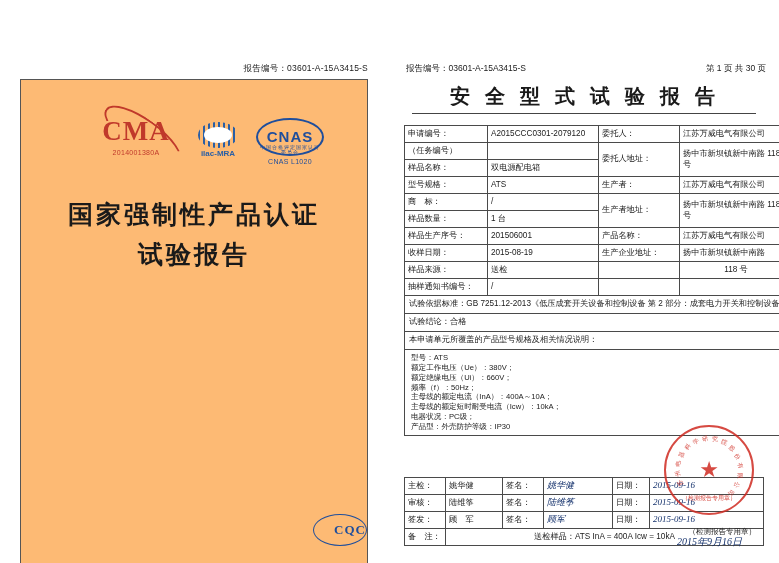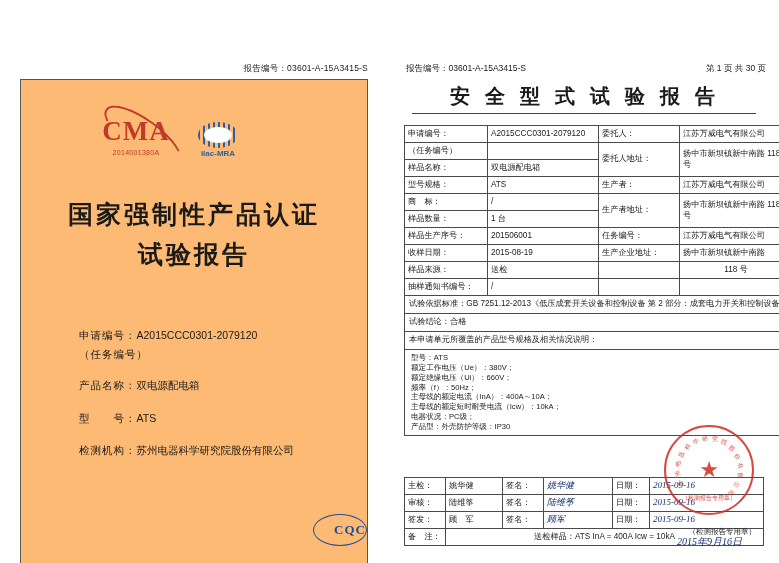--- a/index.html
+++ b/index.html
@@ -372,41 +372,33 @@
             <span>CMA</span>
           </div>
           <div class="cma-num">2014001380A</div>
         </div>
 
         <div class="logo-ilac">
           <div class="ilac-ring"></div>
           <div class="ilac-label">ilac-MRA</div>
         </div>
 
+        <div class="logo-cnas">
+          <div class="cnas-circle">
+            <span>CNAS</span>
+            <span class="cnas-sub">中国合格评定国家认可委员会</span>
+          </div>
+          <div class="cnas-code">CNAS L1020</div>
+        </div>
       </div>
 
       <div class="left-title1">国家强制性产品认证</div>
       <div class="left-title2">试验报告</div>
 
 
-      <div class="left-fields">
-        <div class="lf-row">
-          <span class="lbl">申请编号：</span><span>A2015CCC0301-2079120</span>
-        </div>
-        <div class="lf-sub">（任务编号）</div>
-        <div class="lf-row">
-          <span class="lbl">产品名称：</span><span>双电源配电箱</span>
-        </div>
-        <div class="lf-row">
-          <span class="lbl">型　　号：</span><span>ATS</span>
-        </div>
-        <div class="lf-row">
-          <span class="lbl">检测机构：</span><span>苏州电器科学研究院股份有限公司</span>
-        </div>
-      </div>
 
       <div class="cqc-wrap">
         <div class="cqc-oval">CQC</div>
       </div>
 
     </div>
   </div>
 
   <div class="right-page">
 
@@ -450,21 +442,21 @@
           <td class="lab2" rowspan="2">生产者地址：</td>
           <td class="val2" rowspan="2">扬中市新坝镇新中南路 118 号</td>
         </tr>
         <tr>
           <td class="lab">样品数量：</td>
           <td class="val">1 台</td>
         </tr>
         <tr>
           <td class="lab">样品生产序号：</td>
           <td class="val">201506001</td>
-          <td class="lab2">任务编号：</td>
+          <td class="lab2">产品名称：</td>
           <td class="val2">江苏万威电气有限公司</td>
         </tr>
         <tr>
           <td class="lab">收样日期：</td>
           <td class="val">2015-08-19</td>
           <td class="lab2">生产企业地址：</td>
           <td class="val2">扬中市新坝镇新中南路</td>
         </tr>
         <tr>
           <td class="lab">样品来源：</td>

